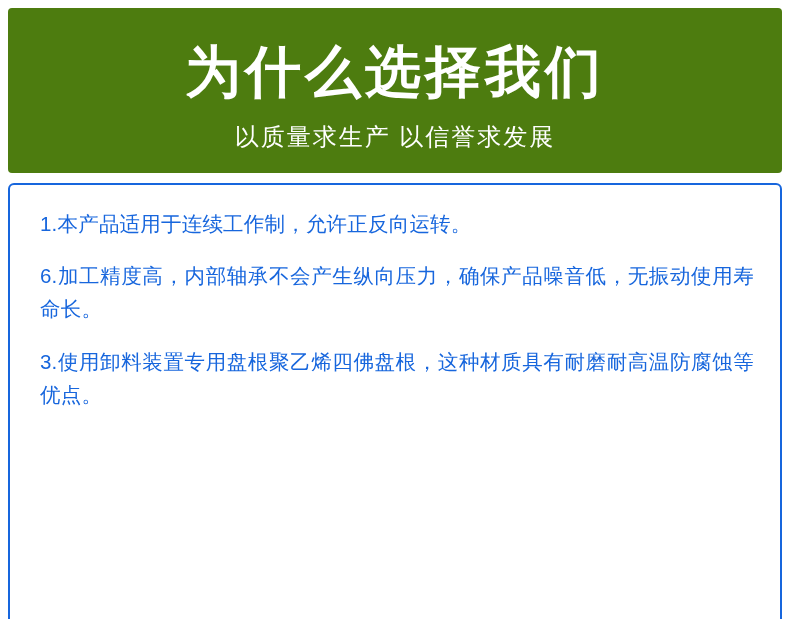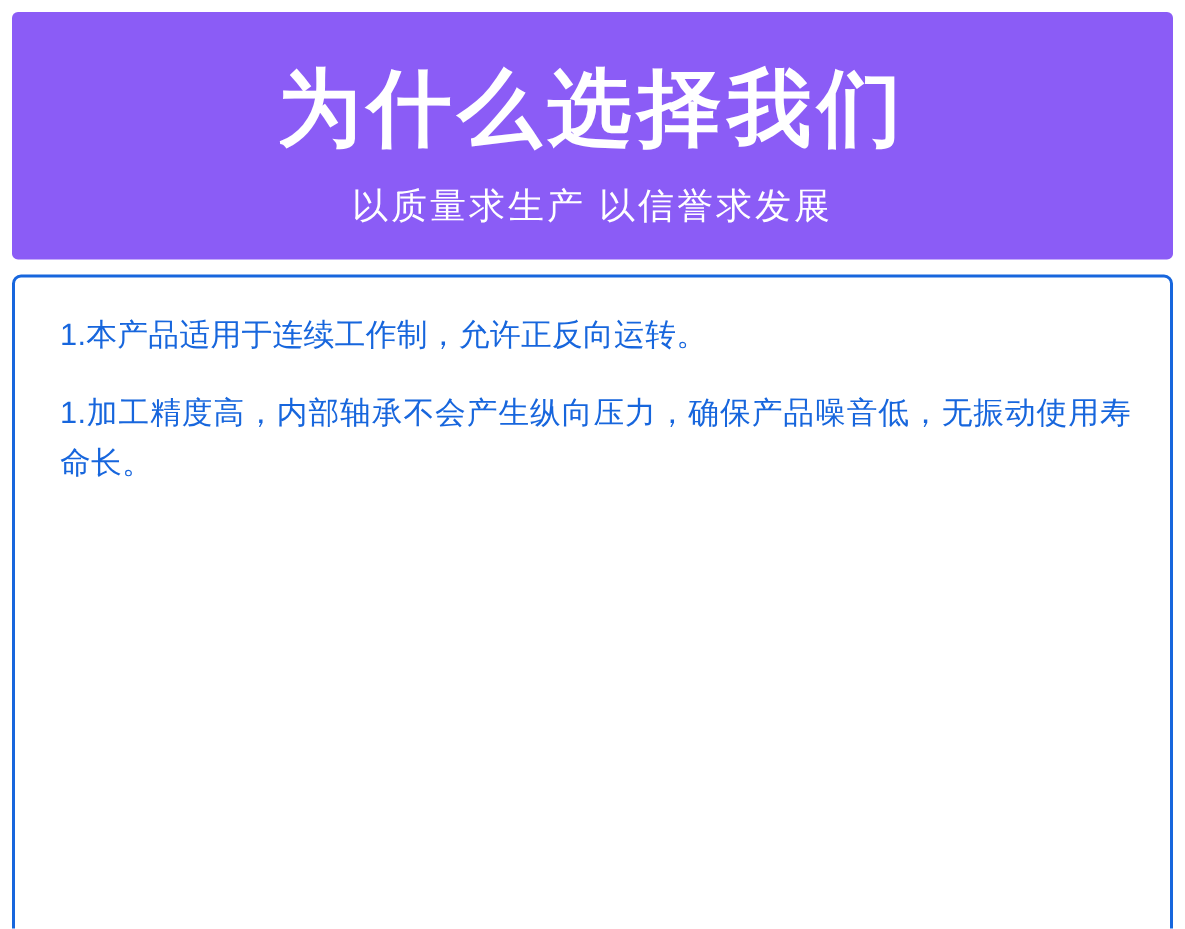--- a/index.html
+++ b/index.html
@@ -15,21 +15,21 @@
   }
   .page {
     position: relative;
     width: 790px;
     height: 619px;
     box-sizing: border-box;
     padding: 8px 8px 8px 8px;
     background: #ffffff;
   }
   .banner {
-    background: #8b5cf6;
+    background: #4d7c0f;
     border-radius: 4px;
     height: 165px;
     box-sizing: border-box;
     display: flex;
     flex-direction: column;
     align-items: center;
     justify-content: center;
     padding-top: 10px;
   }
   .banner-title {
@@ -74,16 +74,17 @@
 
 <div class="page">
 
   <div class="banner">
     <div class="banner-title">为什么选择我们</div>
     <div class="banner-subtitle">以质量求生产 以信誉求发展</div>
   </div>
 
   <div class="content-card">
     <p class="feature-item">1.本产品适用于连续工作制，允许正反向运转。</p>
-    <p class="feature-item">1.加工精度高，内部轴承不会产生纵向压力，确保产品噪音低，无振动使用寿命长。</p>
+    <p class="feature-item">6.加工精度高，内部轴承不会产生纵向压力，确保产品噪音低，无振动使用寿命长。</p>
+    <p class="feature-item">3.使用卸料装置专用盘根聚乙烯四佛盘根，这种材质具有耐磨耐高温防腐蚀等优点。</p>
   </div>
 
 </div>
 
 </body></html>

